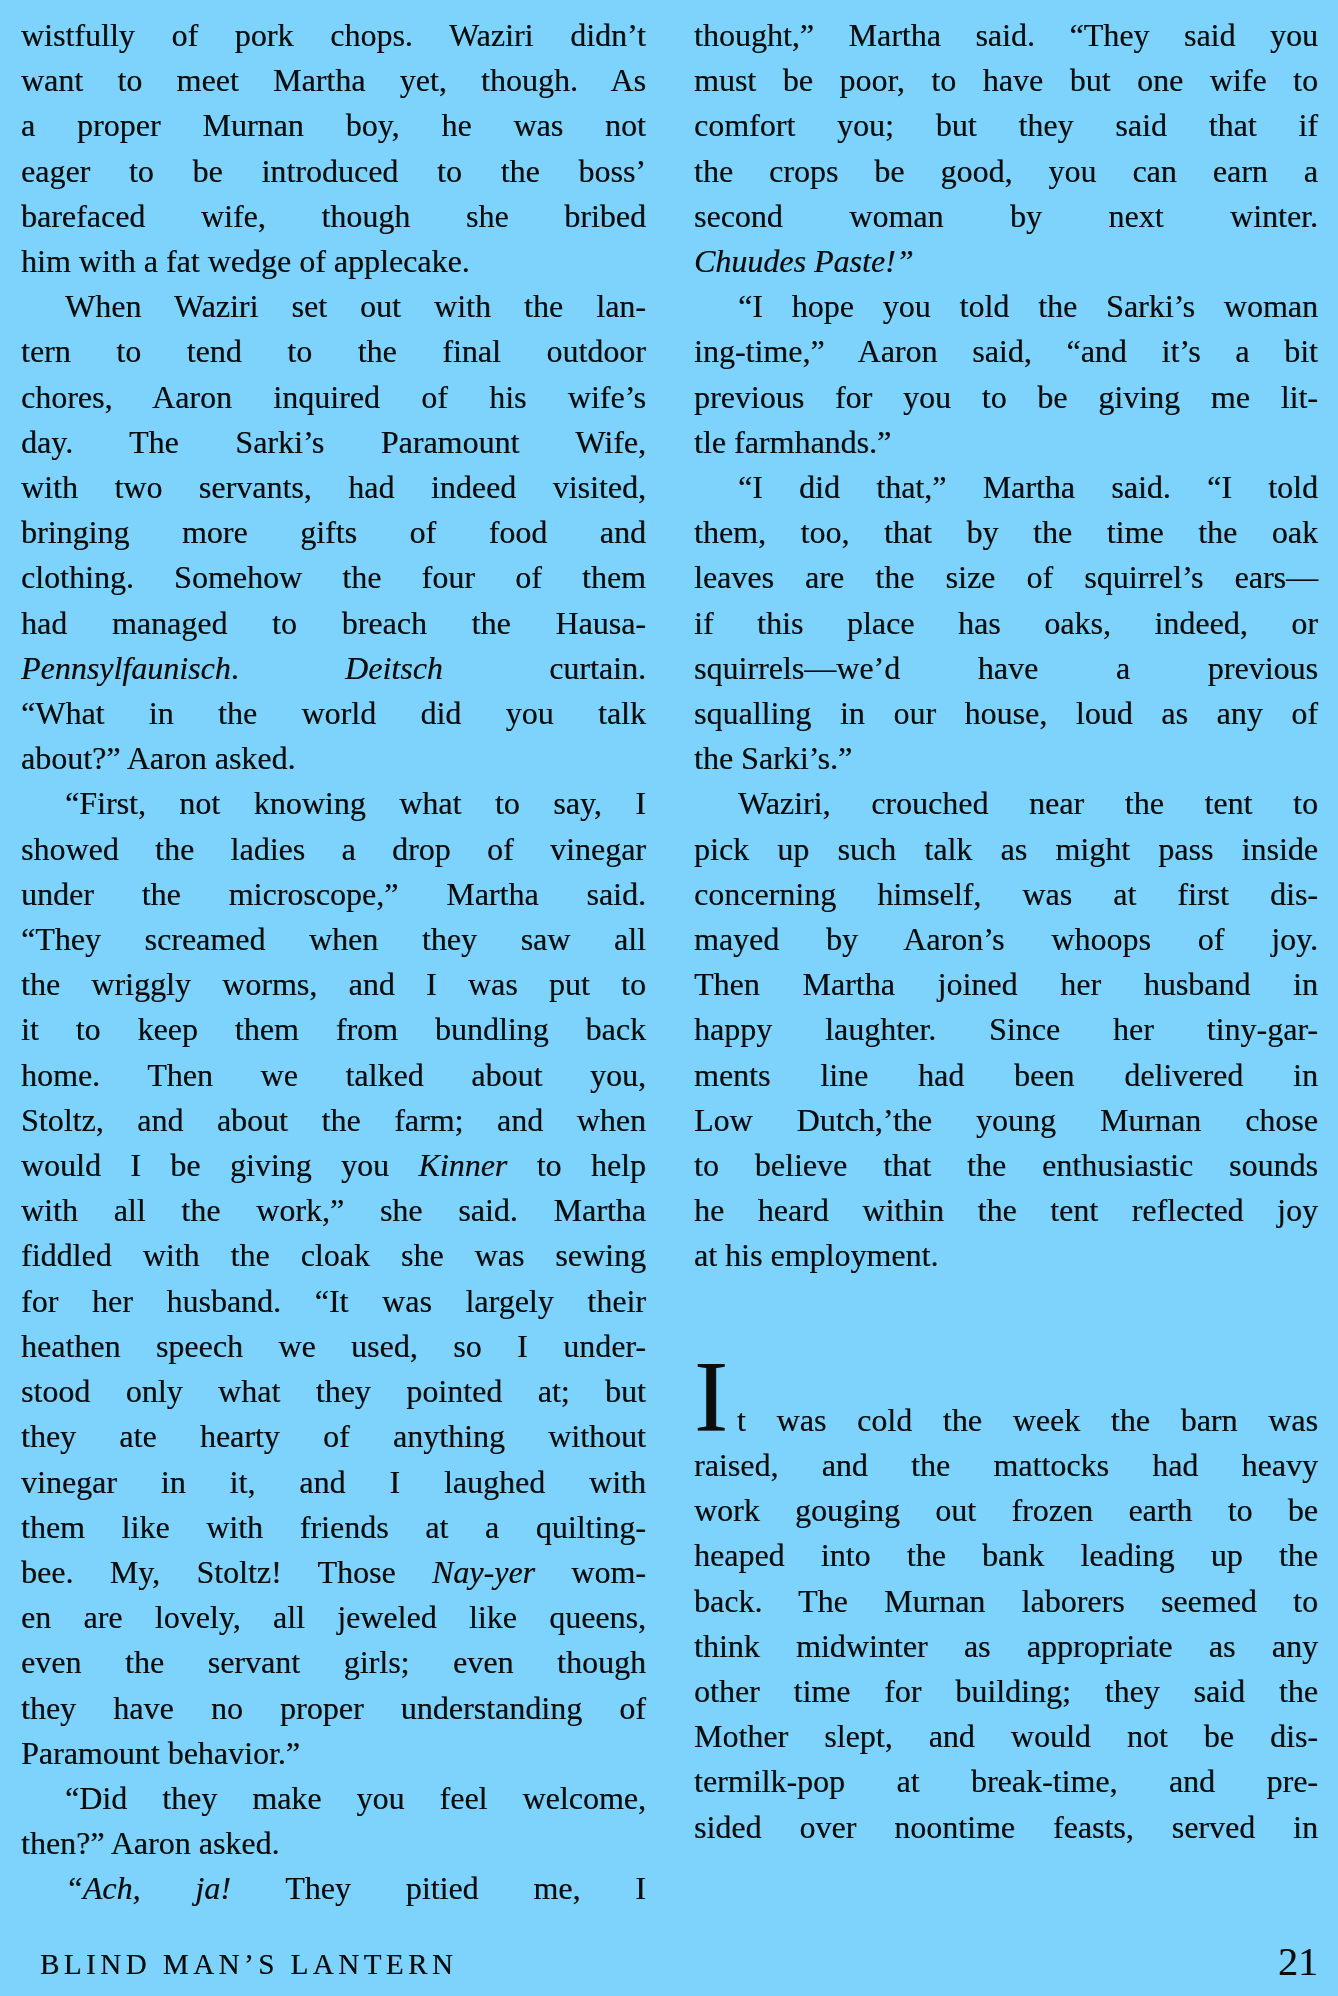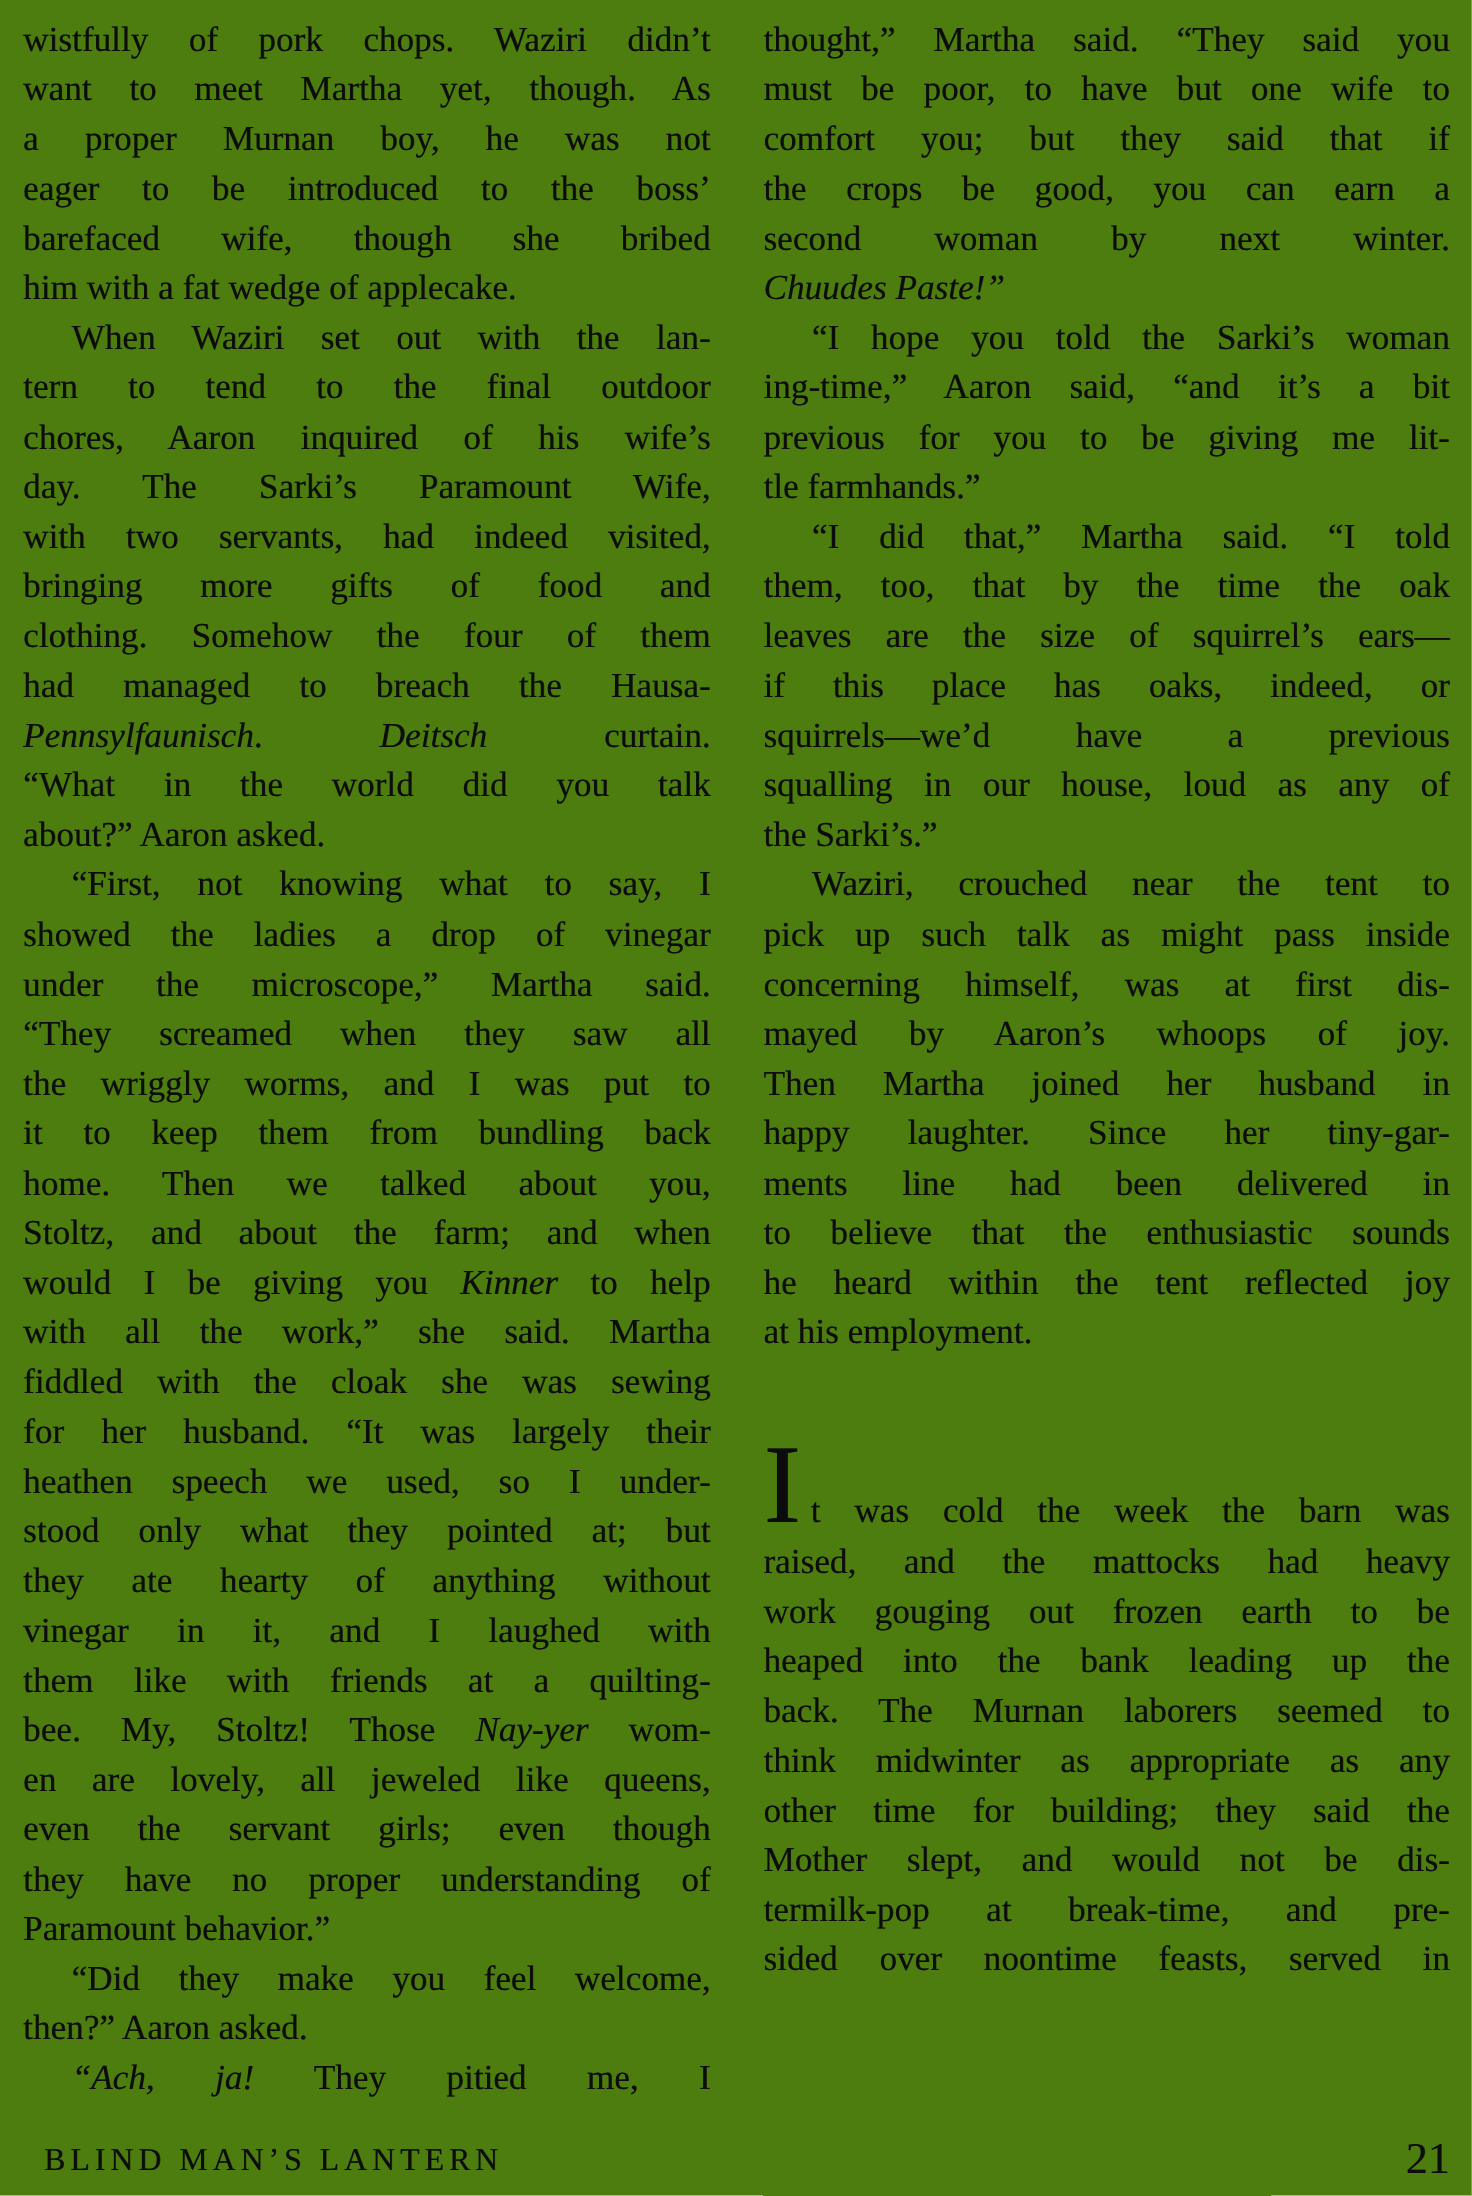--- a/index.html
+++ b/index.html
@@ -1,20 +1,20 @@
 <!DOCTYPE html>
 <html><head>
 <meta charset="utf-8">
 <style>
   * { margin:0; padding:0; box-sizing:border-box; }
   html,body { background:#e8e8e6; }
   .page {
     position:relative;
     width:1338px; height:1996px;
-    background:#4d7c0f;
+    background:#7dd3fc;
     color:#0c0c0c;
     font-family:"Liberation Serif","DejaVu Serif",serif;
     overflow:hidden;
     margin:0 auto;
   }
   .col { position:absolute; top:13px; }
   .col-left  { left:21px;  width:625px; }
   .col-right { left:694px; width:624px; }
   .line {
     font-size:32px;
@@ -110,20 +110,21 @@
       <div class="line">squirrels—we’d have a previous</div>
       <div class="line">squalling in our house, loud as any of</div>
       <div class="line pend">the Sarki’s.”</div>
       <div class="line indent">Waziri, crouched near the tent to</div>
       <div class="line">pick up such talk as might pass inside</div>
       <div class="line">concerning himself, was at first dis-</div>
       <div class="line">mayed by Aaron’s whoops of joy.</div>
       <div class="line">Then Martha joined her husband in</div>
       <div class="line">happy laughter. Since her tiny-gar-</div>
       <div class="line">ments line had been delivered in</div>
+      <div class="line">Low Dutch,’the young Murnan chose</div>
       <div class="line">to believe that the enthusiastic sounds</div>
       <div class="line">he heard within the tent reflected joy</div>
       <div class="line pend">at his employment.</div>
       <div class="line" style="margin-top: 95px;"><span class="initial">I</span>t was cold the week the barn was</div>
       <div class="line">raised, and the mattocks had heavy</div>
       <div class="line">work gouging out frozen earth to be</div>
       <div class="line">heaped into the bank leading up the</div>
       <div class="line">back. The Murnan laborers seemed to</div>
       <div class="line">think midwinter as appropriate as any</div>
       <div class="line">other time for building; they said the</div>

